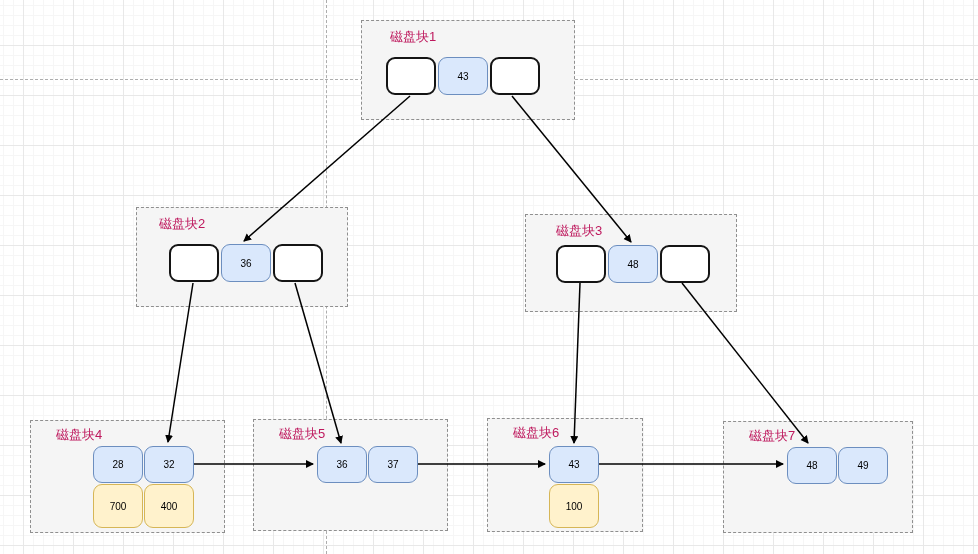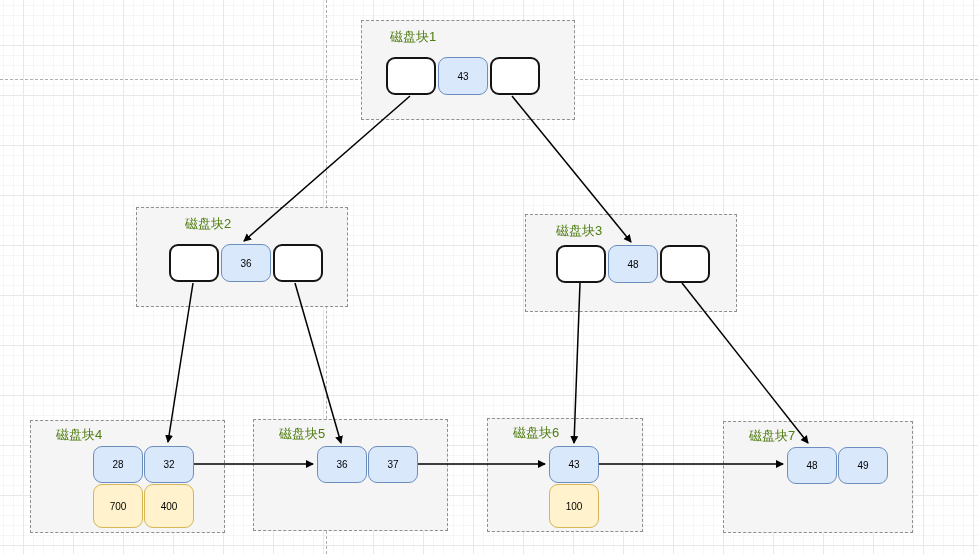--- a/index.html
+++ b/index.html
@@ -34,21 +34,21 @@
 
   .block {
     position: absolute;
     background: #f5f5f5;
     border: 1.5px dashed #8f8f8f;
     box-sizing: border-box;
     z-index: 2;
   }
   .block-label {
     position: absolute; left: 25px; top: 5px;
-    font-size: 13px; color: #4d7c0f; white-space: nowrap;
+    font-size: 13px; color: #be185d; white-space: nowrap;
   }
   .cells { position: absolute; display: flex; gap: 2px; }
   .cell {
     box-sizing: border-box;
     display: flex; align-items: center; justify-content: center;
     font-size: 10px; color: #000000;
     border-radius: 9px;
   }
   .cell.pointer {
     width: 50px; height: 38px;
@@ -84,21 +84,21 @@
   <div class="block" style="left:361px; top:20px; width:214px; height:100px;">
     <div class="block-label" style="left:28px; top:7px;">磁盘块1</div>
     <div class="cells" style="left:24px; top:36px;">
       <div class="cell pointer"></div>
       <div class="cell key">43</div>
       <div class="cell pointer"></div>
     </div>
   </div>
 
   <div class="block" style="left:136px; top:207px; width:212px; height:100px;">
-    <div class="block-label" style="left:48px; top:7px;">磁盘块2</div>
+    <div class="block-label" style="left:22px; top:7px;">磁盘块2</div>
     <div class="cells" style="left:32px; top:36px;">
       <div class="cell pointer"></div>
       <div class="cell key">36</div>
       <div class="cell pointer"></div>
     </div>
   </div>
 
   <div class="block" style="left:525px; top:214px; width:212px; height:98px;">
     <div class="block-label" style="left:30px; top:7px;text-align:center;">磁盘块3</div>
     <div class="cells" style="left:30px; top:30px;">

